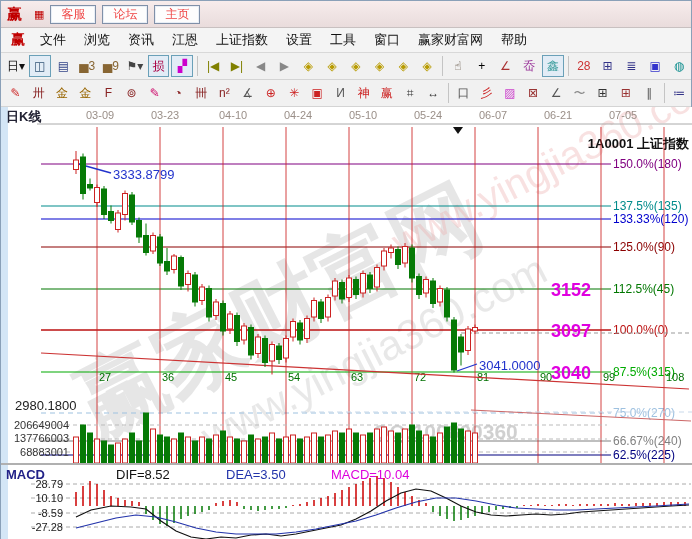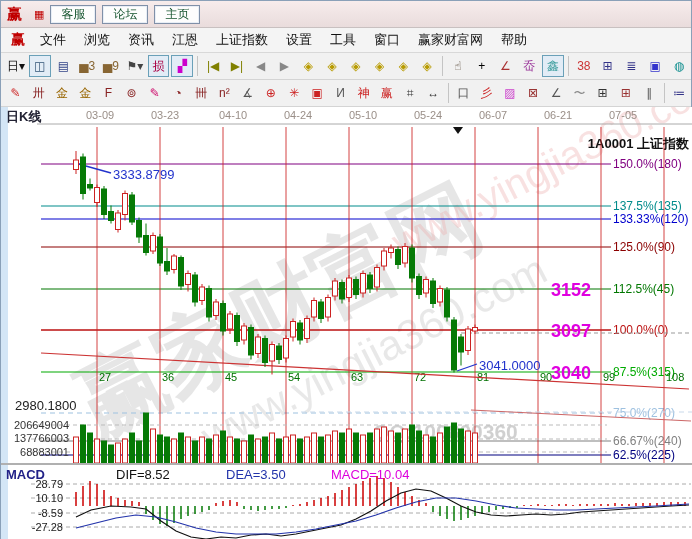--- a/index.html
+++ b/index.html
@@ -7,21 +7,21 @@
     font-family:"Liberation Sans","DejaVu Sans",sans-serif; background:#e8e8e8; }
   #window { width:692px; height:539px; border:1px solid #8aa0b8; background:#fff; position:relative; }
 
   
   #titlebar { height:27px; background:linear-gradient(#f7ecec,#e9dcdc);
     display:flex; align-items:center; padding:0 4px; border-bottom:1px solid #c8c0c0; }
   #app-logo { color:#c00000; font-weight:bold; font-size:15px; margin:0 4px 0 2px; }
   #title-text { font-size:12px; color:#111; flex:1 1 auto; white-space:nowrap; overflow:hidden; }
   .tb-btn { width:46px; height:19px; margin-left:6px; background:#fdfdfd;
     border:1px solid #8090a8; box-shadow:inset 0 0 0 1px #e8eef6; font-size:12px;
-    color:#14532d; text-align:center; line-height:17px; cursor:default; }
+    color:#ef4444; text-align:center; line-height:17px; cursor:default; }
   #titlebar-grid { color:#c00000; font-size:11px; margin-left:8px; }
 
   
   #menubar { height:25px; background:#f4f4f4; display:flex; align-items:center;
     border-bottom:1px solid #d8d8d8; padding-left:4px; }
   #menu-logo { color:#c00000; font-weight:bold; font-size:14px; margin:0 6px; }
   .menu-item { font-size:13px; color:#111; padding:3px 9px; cursor:default; }
 
   
   .toolbar { height:27px; background:#f1f1f1; border-bottom:1px solid #d4d4d4;
@@ -87,21 +87,21 @@
       <div class="ticon" style="color: rgb(184, 155, 0);">◈</div>
       <div class="ticon" style="color: rgb(184, 155, 0);">◈</div>
       <div class="ticon" style="color: rgb(184, 155, 0);">◈</div>
       <div class="tsep"></div>
       <div class="ticon" style="color: rgb(85, 68, 51);">☝</div>
       <div class="ticon" style="color: rgb(0, 0, 0);">+</div>
       <div class="ticon" style="color: rgb(170, 51, 51);">∠</div>
       <div class="ticon" style="color: rgb(153, 51, 153);">岙</div>
       <div class="ticon active" style="color: rgb(51, 153, 153);">鑫</div>
       <div class="tsep"></div>
-      <div class="ticon" style="color: rgb(204, 51, 51);">38</div>
+      <div class="ticon" style="color: rgb(204, 51, 51);">28</div>
       <div class="ticon" style="color: rgb(51, 51, 136);">⊞</div>
       <div class="ticon" style="color: rgb(51, 51, 136);">≣</div>
       <div class="ticon" style="color: rgb(51, 51, 204);">▣</div>
       <div class="ticon" style="color: rgb(0, 136, 136);">◍</div>
     </div>
   <div class="toolbar" id="toolbar2">
       <div class="ticon" style="color: rgb(204, 34, 34);">✎</div>
       <div class="ticon" style="color: rgb(136, 34, 34);">卅</div>
       <div class="ticon" style="color: rgb(153, 102, 0);">金</div>
       <div class="ticon" style="color: rgb(153, 102, 0);">金</div>

